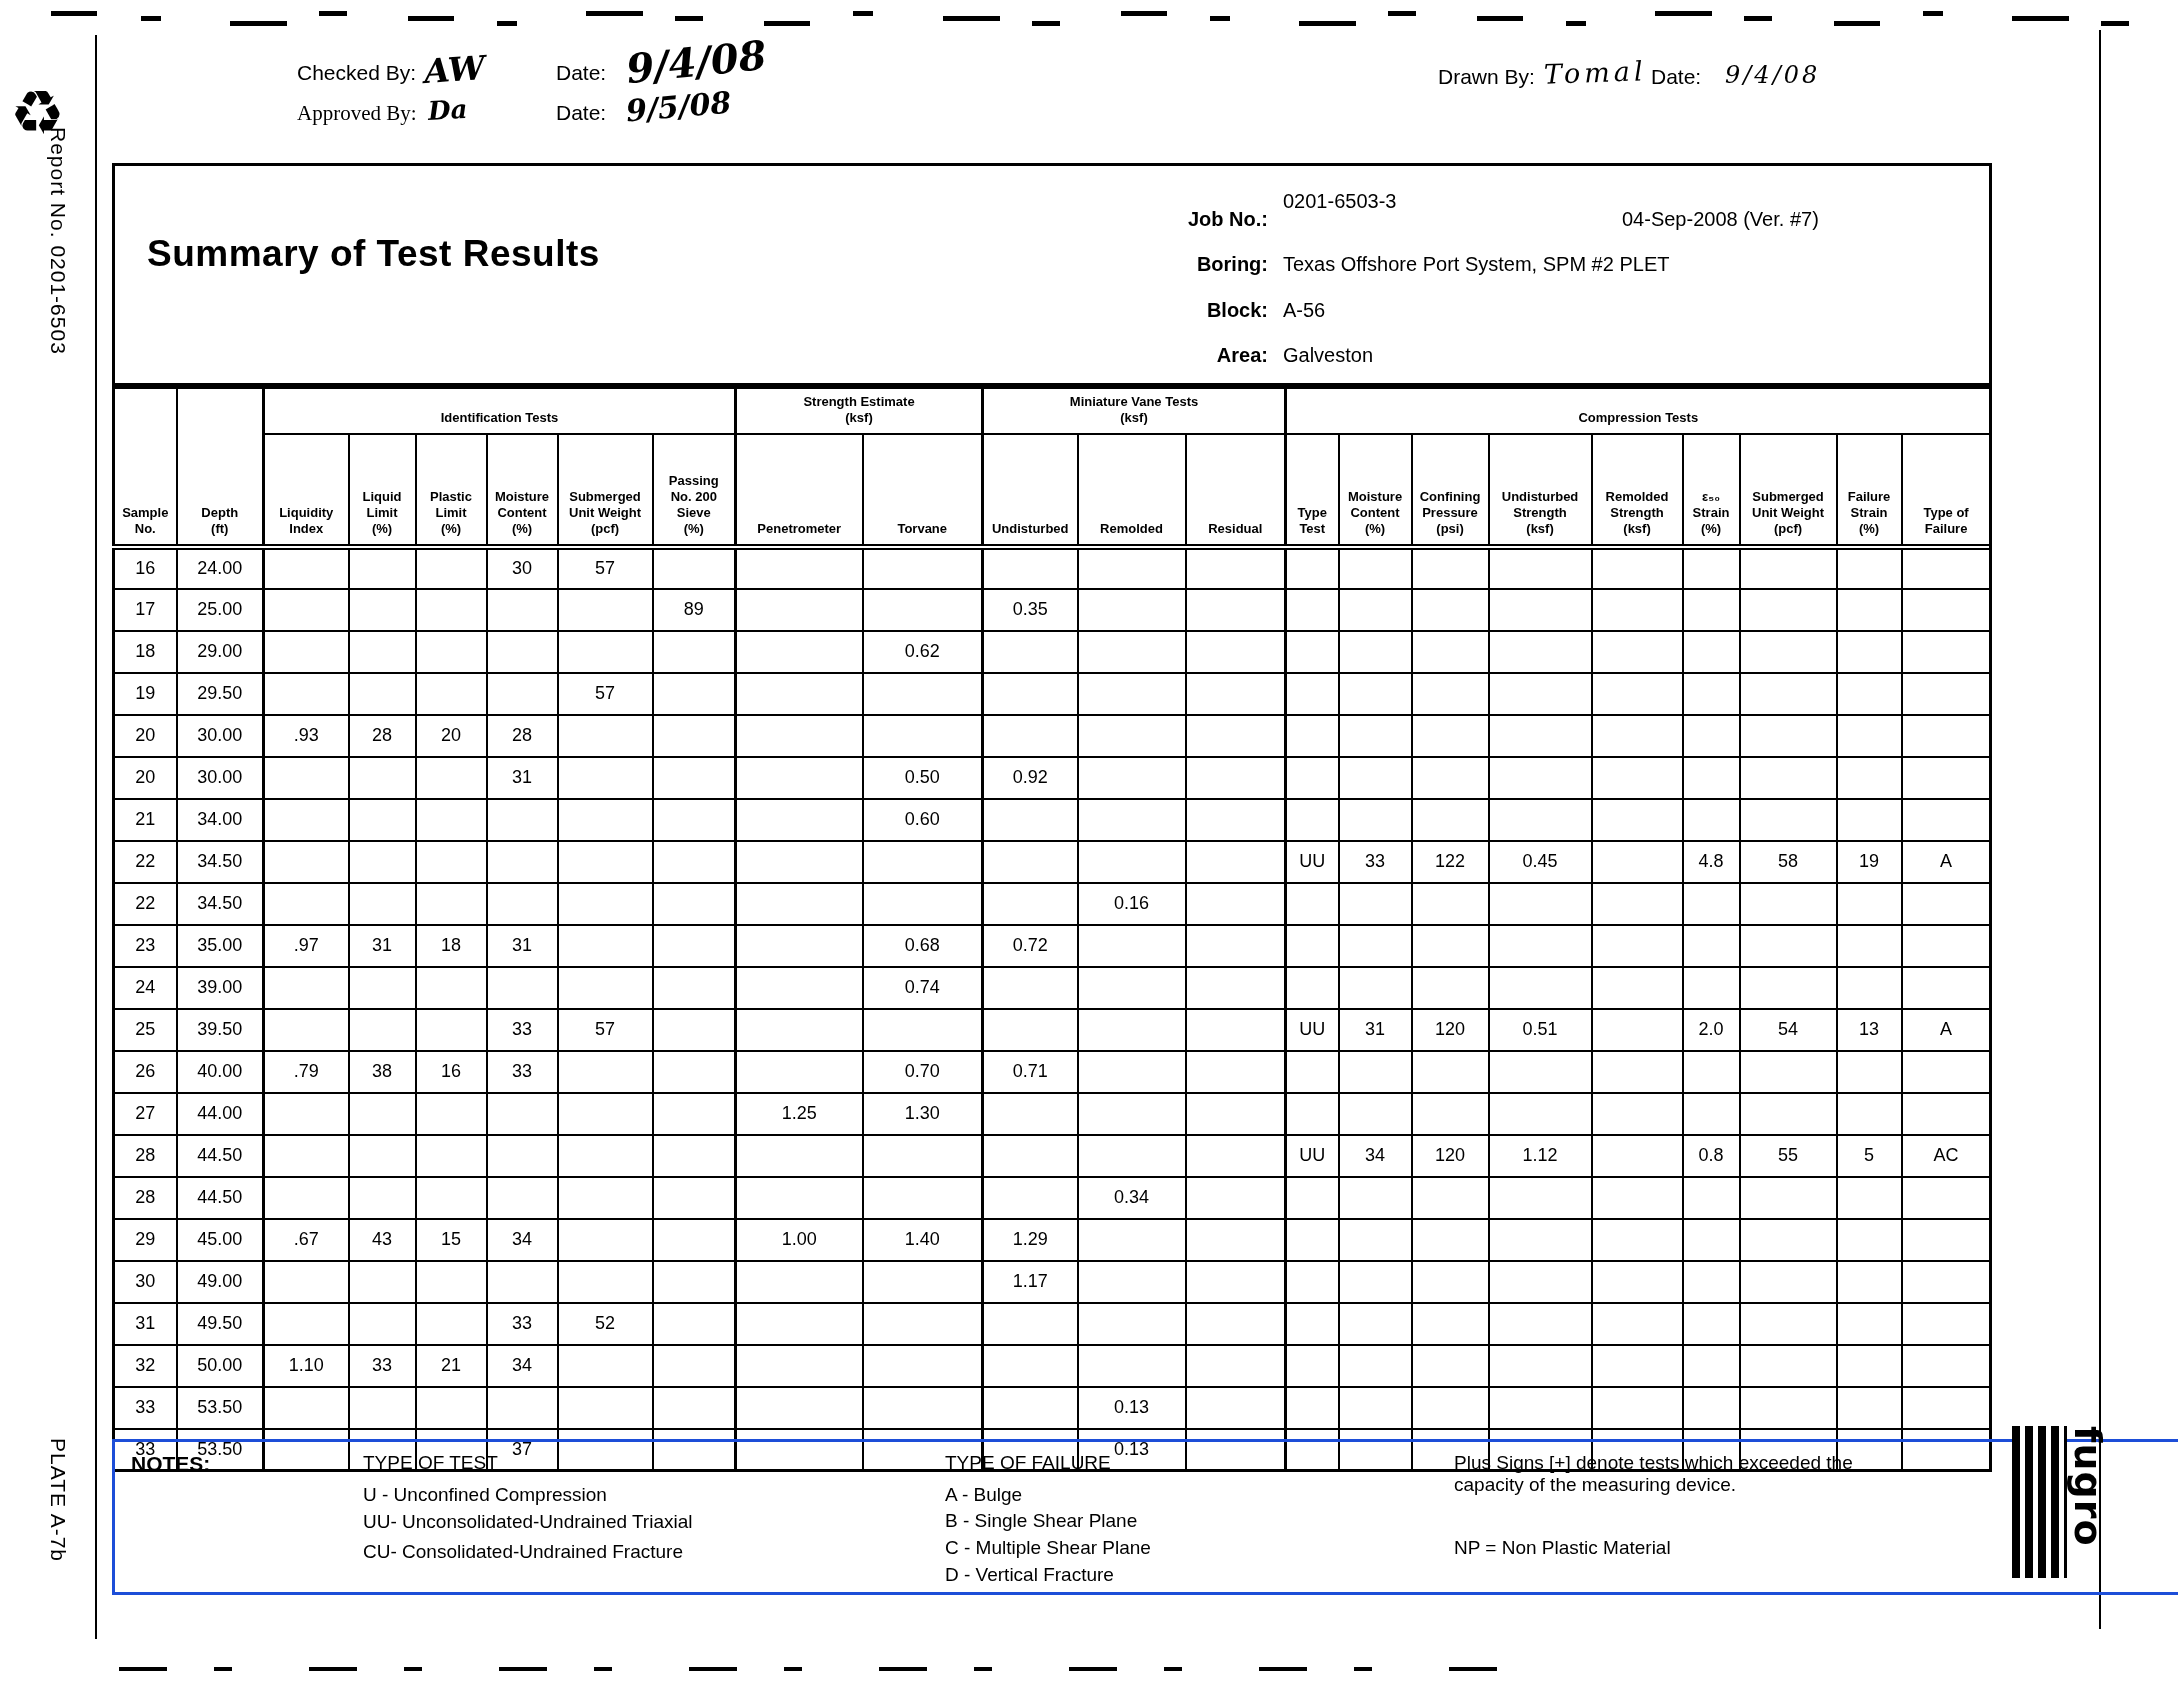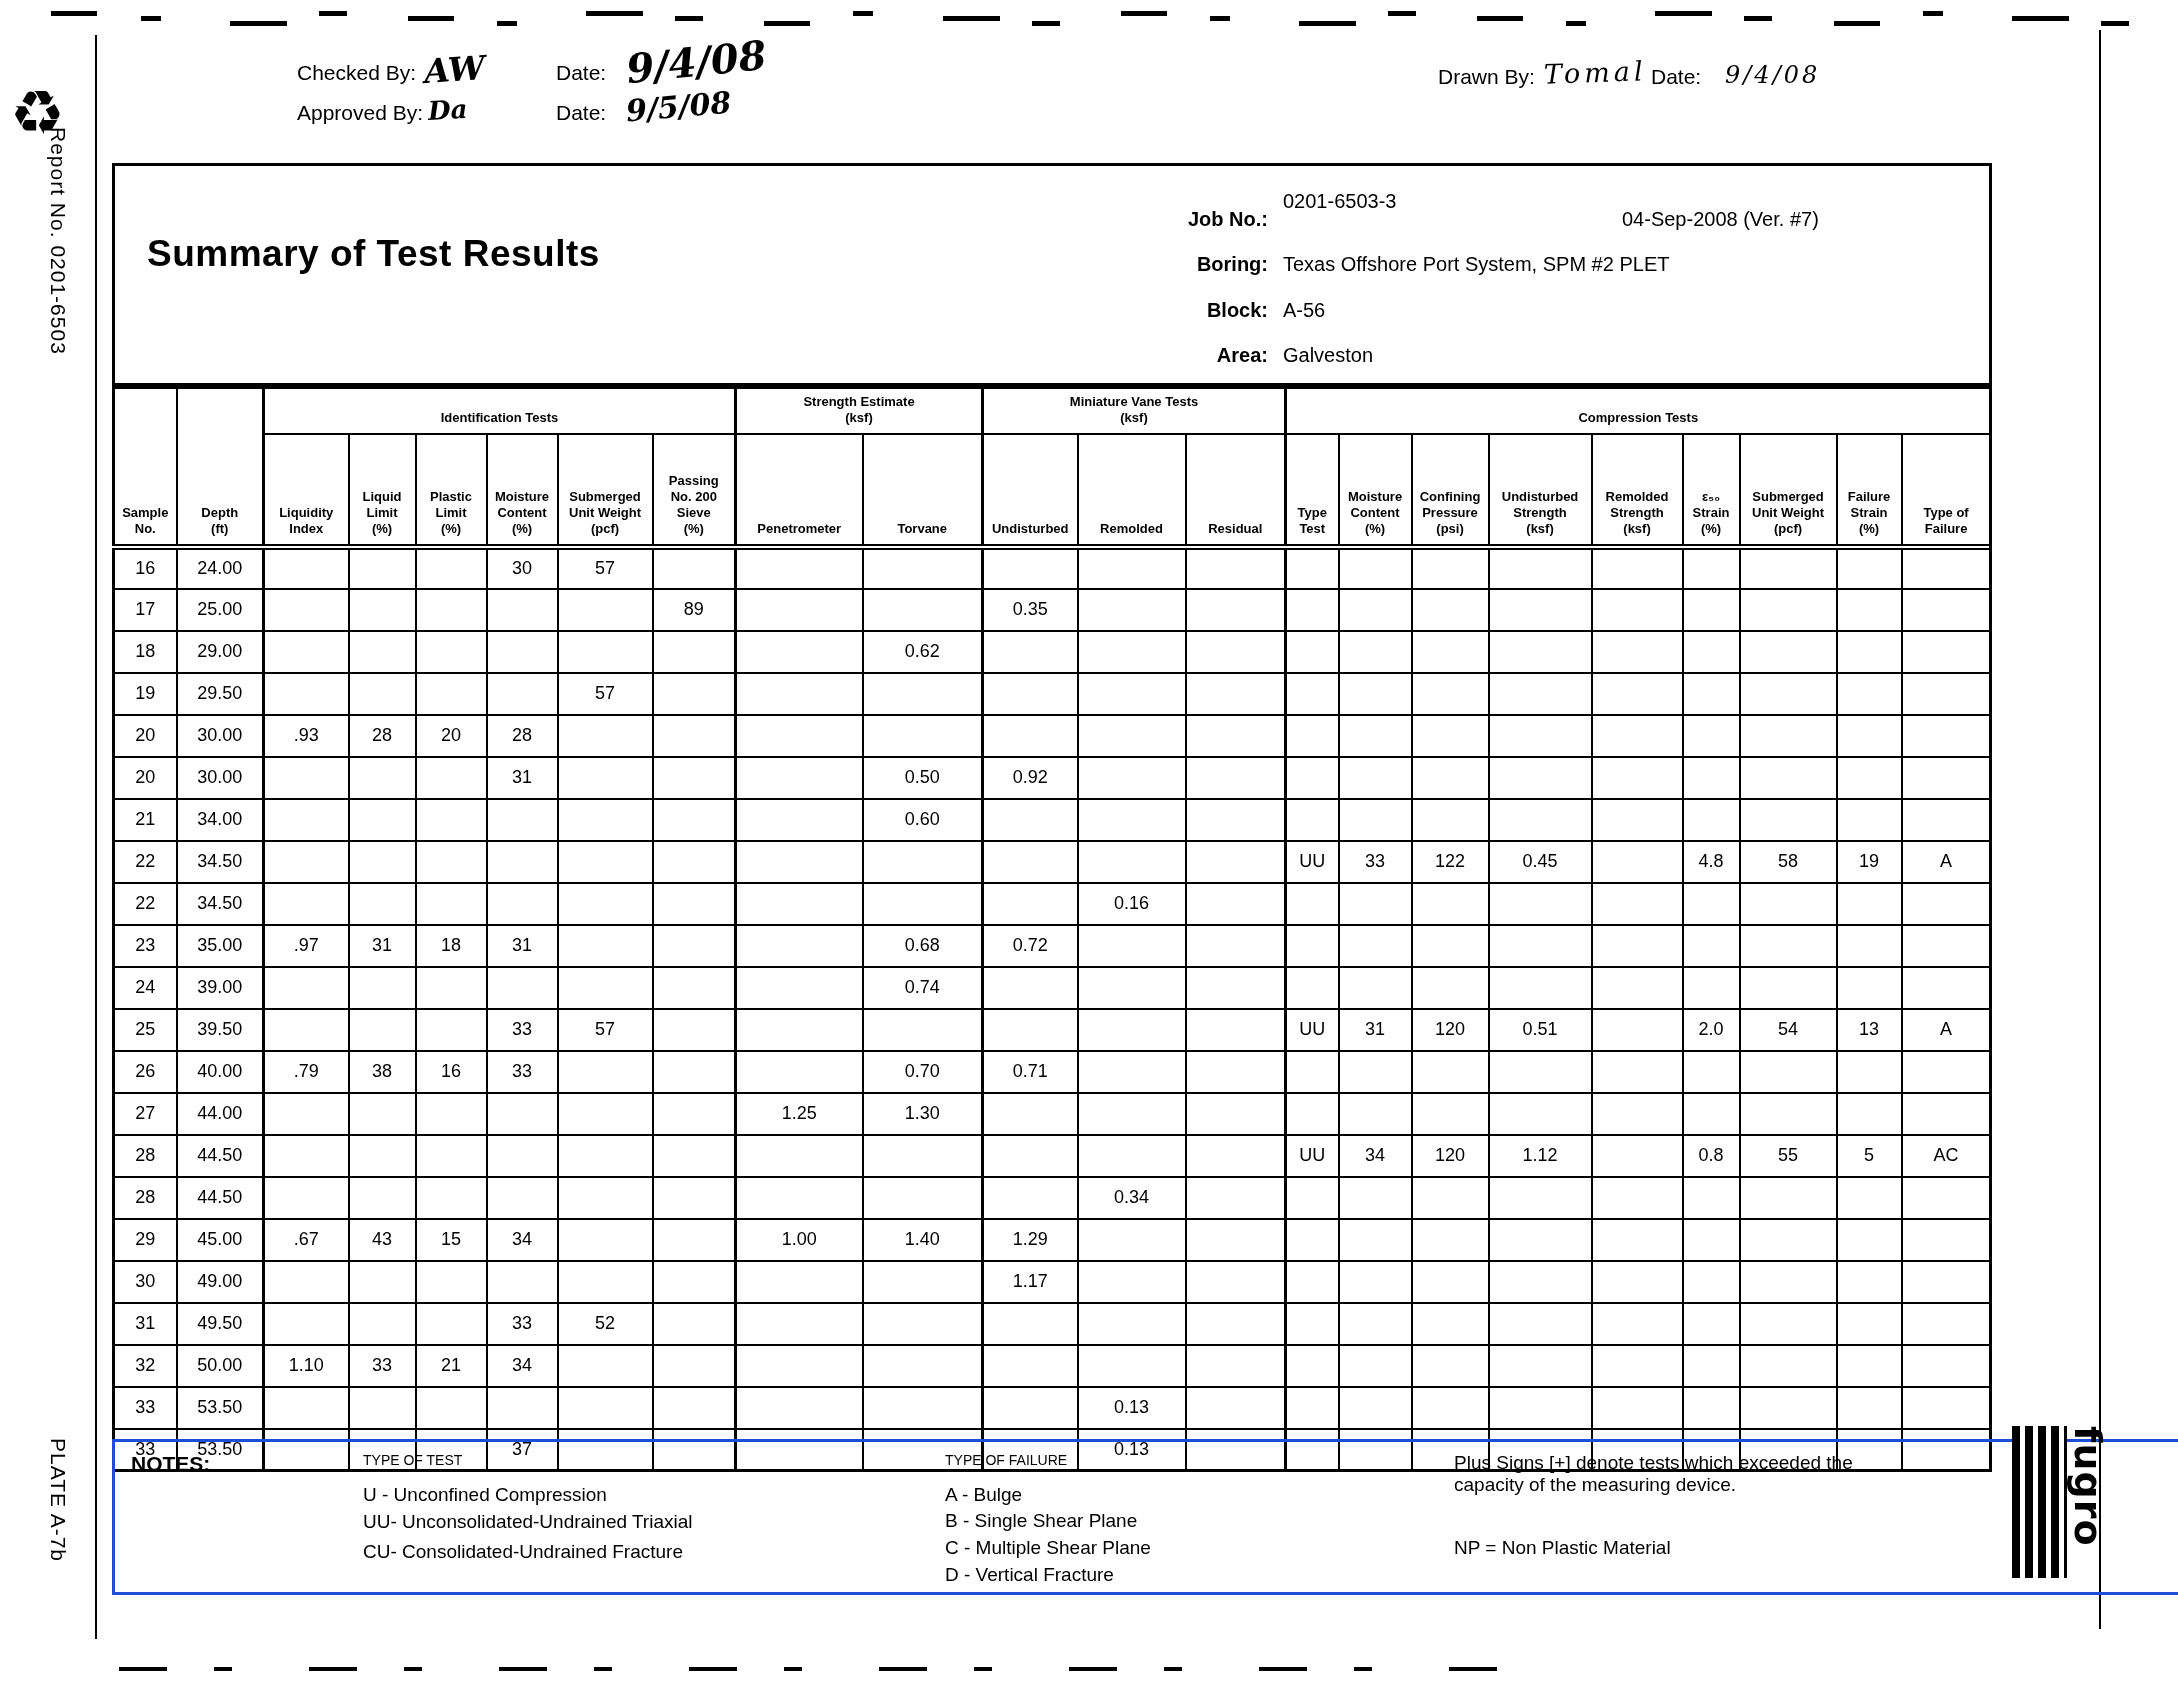--- a/index.html
+++ b/index.html
@@ -64,21 +64,21 @@
   table.results tbody tr:first-child td { border-top:6px double #000; }
   td.c-sample { text-align:right; padding-right:5px; }
   td.c-depth  { text-align:right; padding-right:9px; }
 
   
   .notes {
     position:absolute; left:112px; top:1439px; width:2172px; height:156px;
     border:3px solid #1d4ed8; box-sizing:border-box; font-size:19px;
   }
   .notes .nlabel { position:absolute; left:16px; top:10px; font-size:21px; font-weight:bold; }
-  .nt-title { position:absolute; font-size:14px; }
+  .nt-title { position:absolute; font-size:19px; }
   .nt-item  { position:absolute; font-size:19px; }
   .plus-note { position:absolute; left:1339px; top:10px; width:495px; white-space:pre-line; }
   .np-note { position:absolute; left:1339px; top:95px; }
 
   
   .fugro { position:absolute; left:2012px; top:1426px; width:99px; height:152px; display:flex; }
   .fugro-stripes {
     width:55px; height:100%;
     background:repeating-linear-gradient(90deg,#000 0 8px,#fff 8px 13px);
   }
@@ -137,21 +137,21 @@
 <div class="recycle">♻</div>
 <div class="report-no">Report No. 0201-6503</div>
 <div class="plate">PLATE A-7b</div>
 
 <div>
   <span class="lbl" style="left:297px; top:61px;">Checked By:</span>
   <span class="hw hw-aw">AW</span>
   <span class="lbl" style="left:556px; top:61px;">Date:</span>
   <span class="hw hw-date1">9/4/08</span>
 
-  <span class="lbl" style="left:297px; top:101px;">Approved  By:</span>
+  <span class="lbl" style="left:297px; top:101px;font-family:Liberation Serif, serif;">Approved  By:</span>
   <span class="hw hw-appr">Da</span>
   <span class="lbl" style="left:556px; top:101px;">Date:</span>
   <span class="hw hw-date2">9/5/08</span>
 
   <span class="lbl" style="left:1438px; top:65px;">Drawn By:</span>
   <span class="hw hw-drawn">Tomal</span>
   <span class="lbl" style="left:1651px; top:65px;">Date:</span>
   <span class="hw hw-date3">9/4/08</span>
 </div>
 

